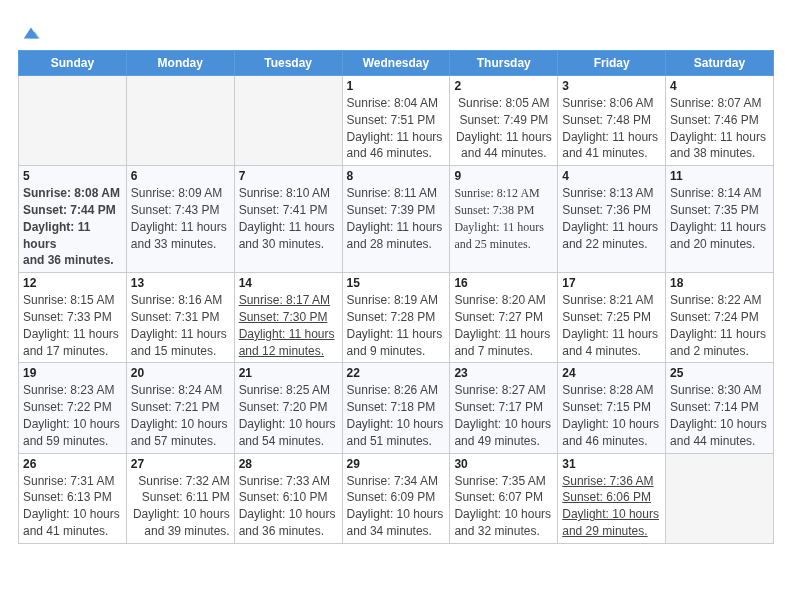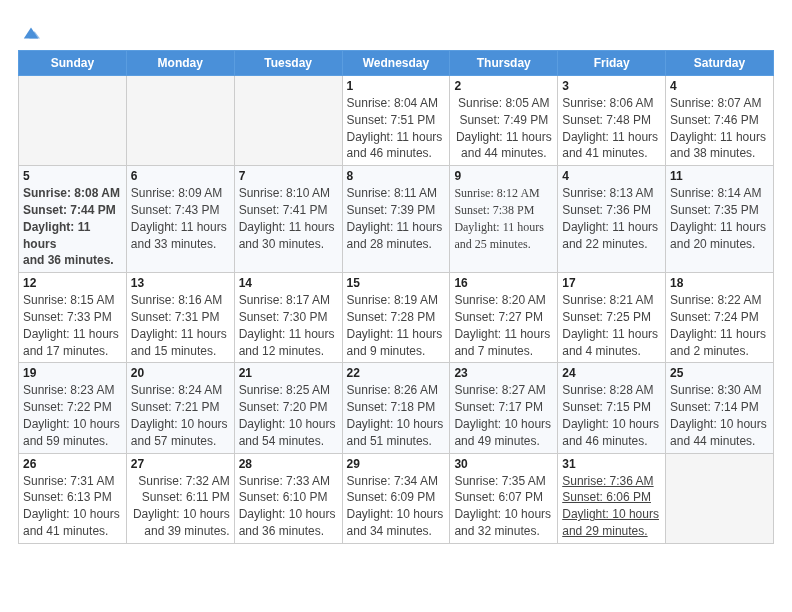--- a/index.html
+++ b/index.html
@@ -229,21 +229,21 @@
           </td>
           <td>
             <span class="day-number">13</span>
             <div class="day-info" style="white-space: pre-line;">Sunrise: 8:16 AM
 Sunset: 7:31 PM
 Daylight: 11 hours
 and 15 minutes.</div>
           </td>
           <td>
             <span class="day-number">14</span>
-            <div class="day-info" style="white-space: pre-line;">Sunrise: 8:17 AM
+            <div class="day-info" style="white-space: pre-line; text-decoration: underline;">Sunrise: 8:17 AM
 Sunset: 7:30 PM
 Daylight: 11 hours
 and 12 minutes.</div>
           </td>
           <td>
             <span class="day-number">15</span>
             <div class="day-info" style="white-space: pre-line;">Sunrise: 8:19 AM
 Sunset: 7:28 PM
 Daylight: 11 hours
 and 9 minutes.</div>

